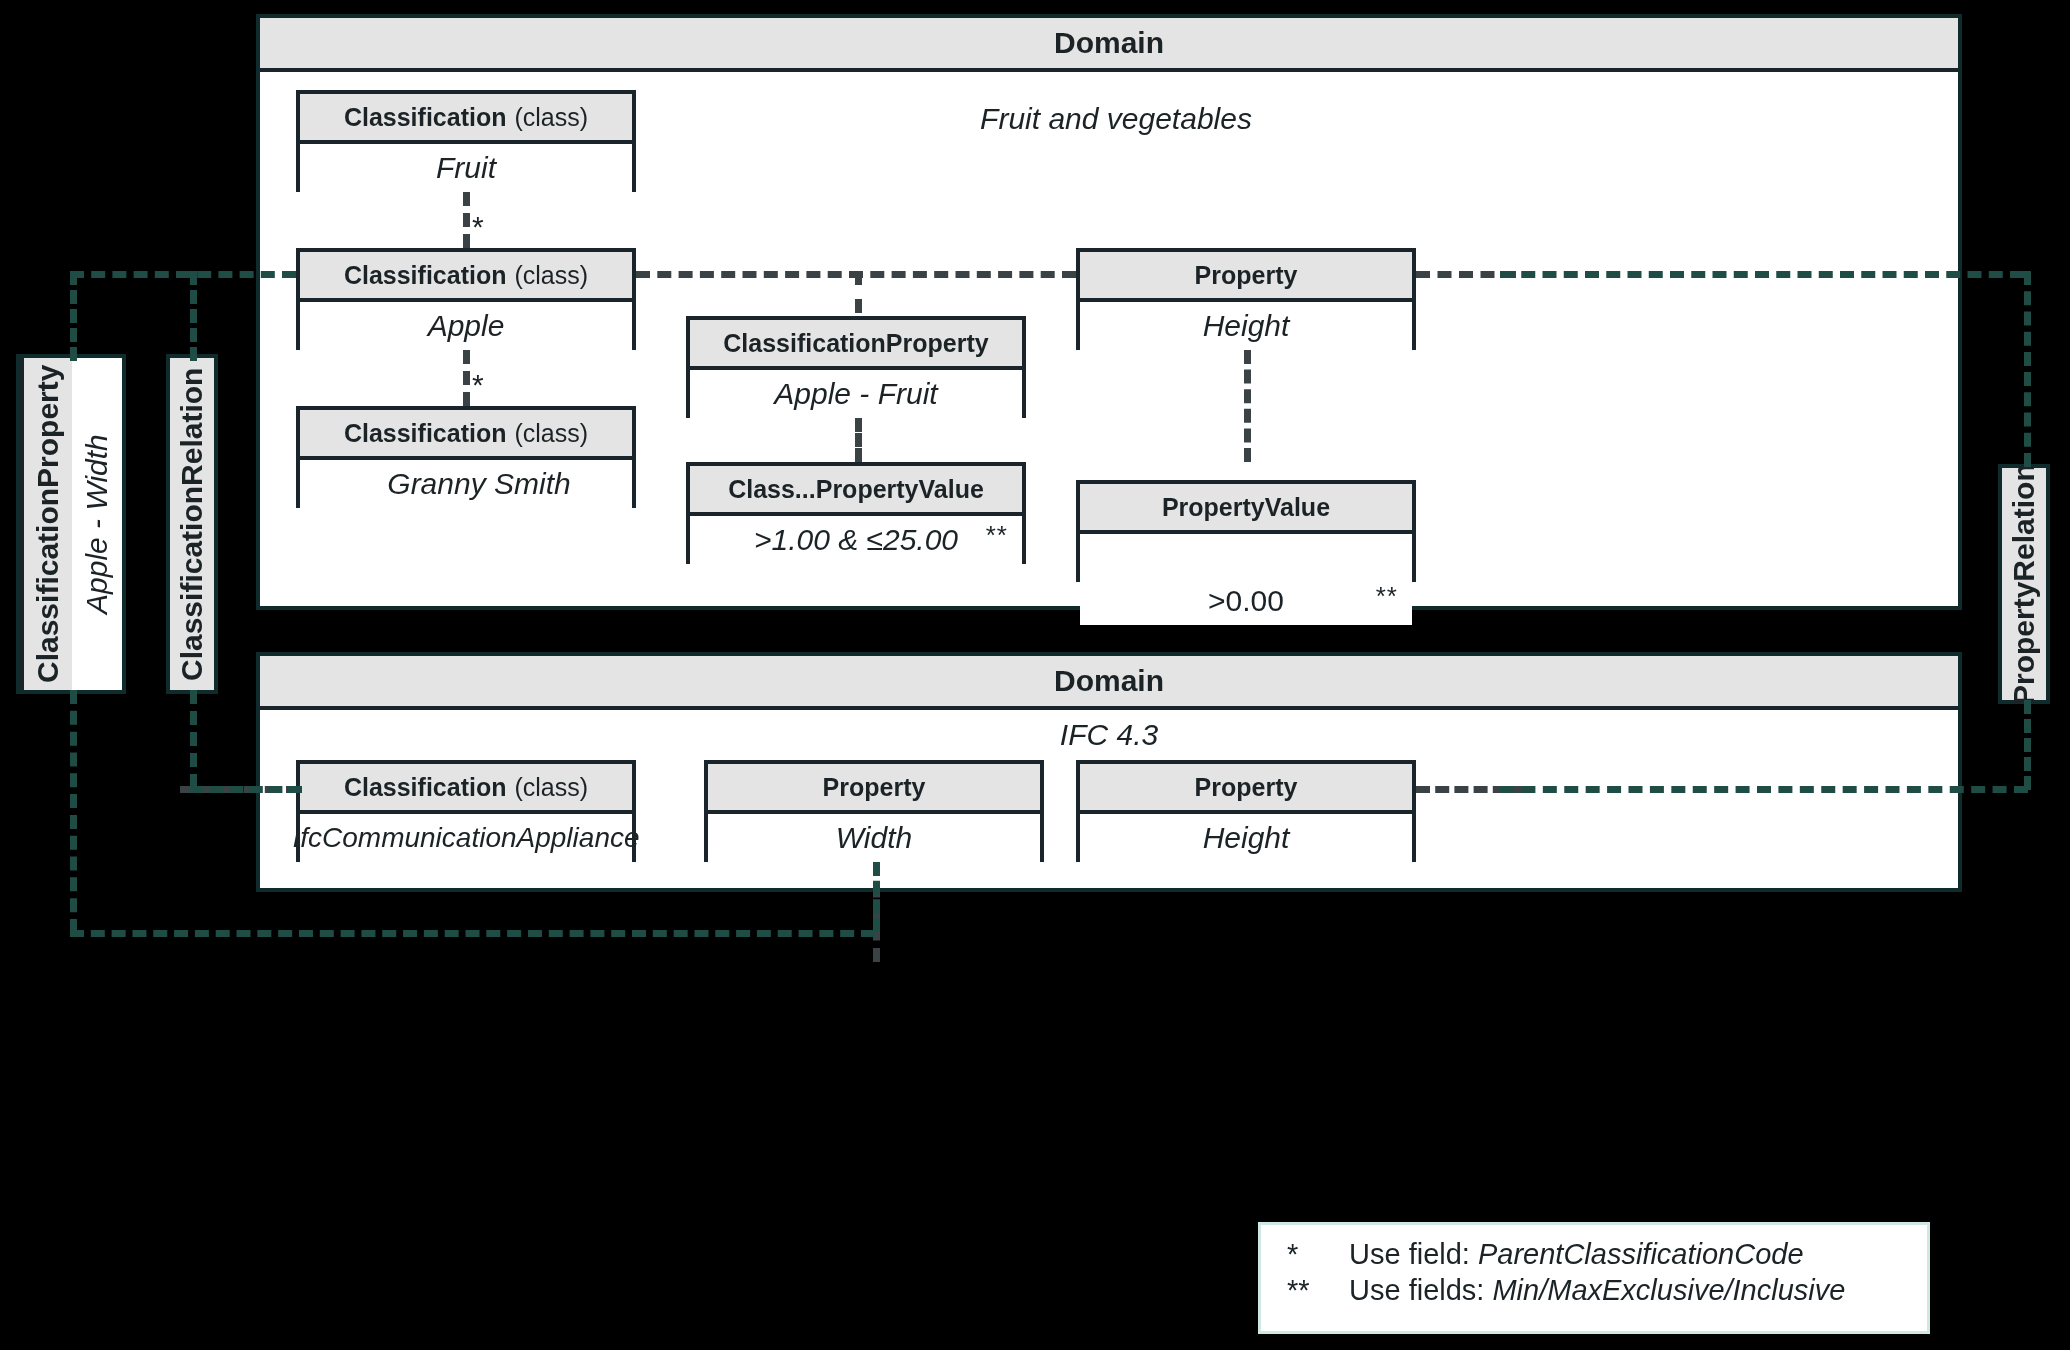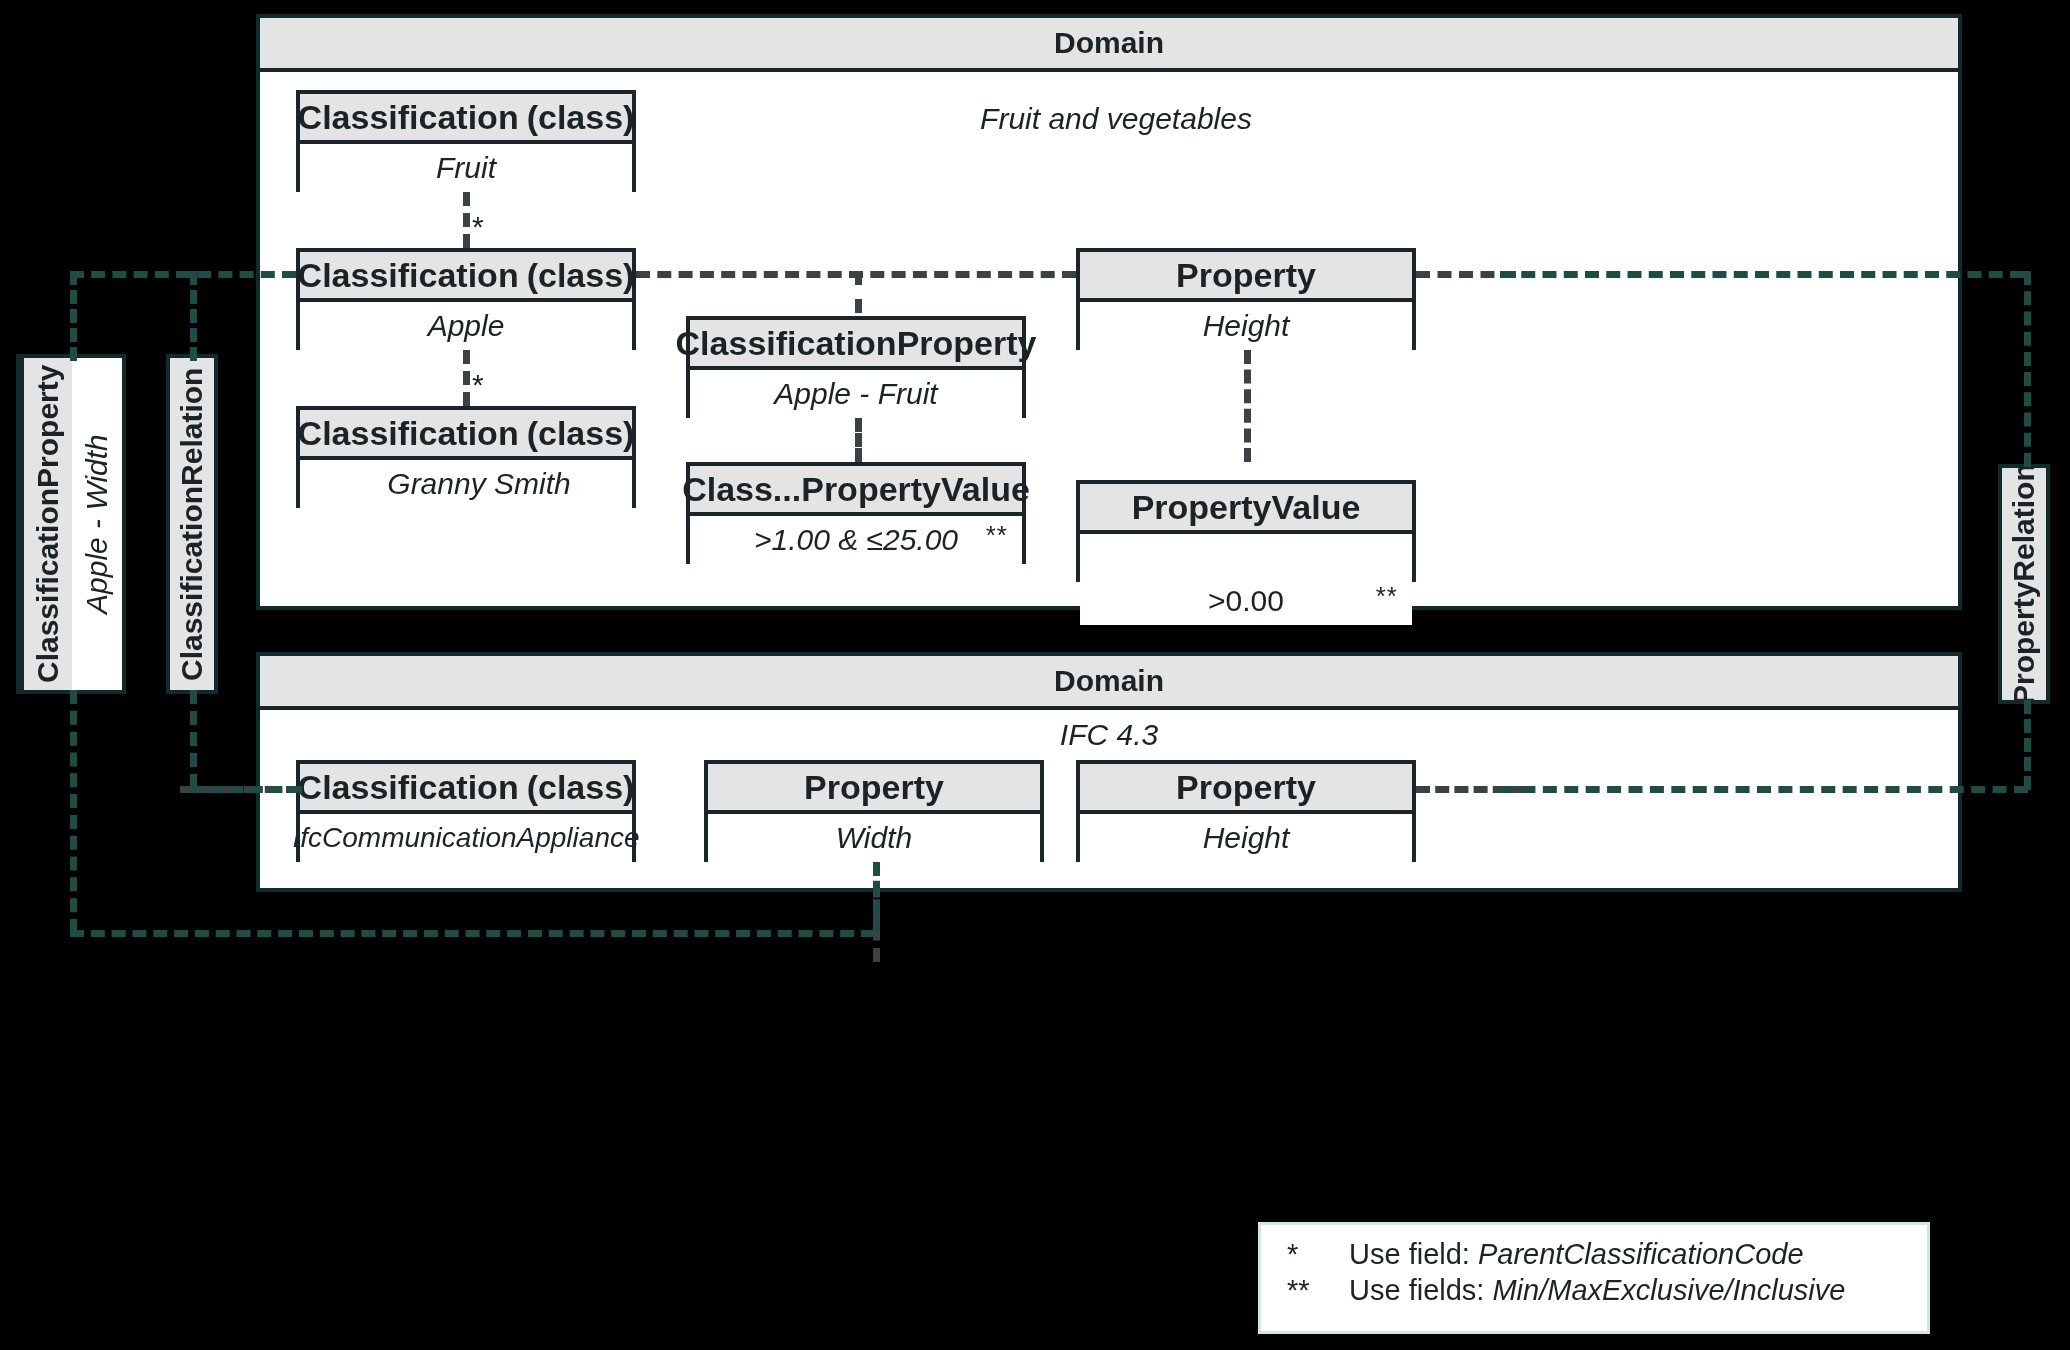--- a/index.html
+++ b/index.html
@@ -2,24 +2,24 @@
 <html><head>
 <meta charset="utf-8">
 <style>
   html,body{margin:0;padding:0;background:#000;}
   body{width:2070px;height:1350px;position:relative;overflow:hidden;
        font-family:"Liberation Sans","DejaVu Sans",sans-serif;color:#1b2327;}
 
   
   .uml{position:absolute;border:4px solid #19242b;background:#fff;box-sizing:border-box;}
   .uml .hdr{background:#e4e4e4;border-bottom:4px solid #19242b;
-            text-align:center;font-size:34px;font-weight:bold;
+            text-align:center;font-size:25px;font-weight:bold;
             display:flex;align-items:center;justify-content:center;
             box-sizing:border-box;white-space:nowrap;}
-  .uml .hdr .light{font-weight:bold;padding-left:8px;}
+  .uml .hdr .light{font-weight:normal;padding-left:8px;}
   .uml .val{background:#fff;text-align:center;font-style:italic;font-size:30px;
             display:flex;align-items:center;justify-content:center;
             box-sizing:border-box;position:relative;white-space:nowrap;}
   .uml .val.plain{font-style:normal;}
   .uml .val .star{position:absolute;right:14px;top:4px;font-style:normal;
                   font-size:26px;letter-spacing:1px;}
 
   
   .domain{position:absolute;border:4px solid #0f2b2b;background:#fff;box-sizing:border-box;}
   .domain > .d-hdr{background:#e4e4e4;border-bottom:4px solid #19242b;

